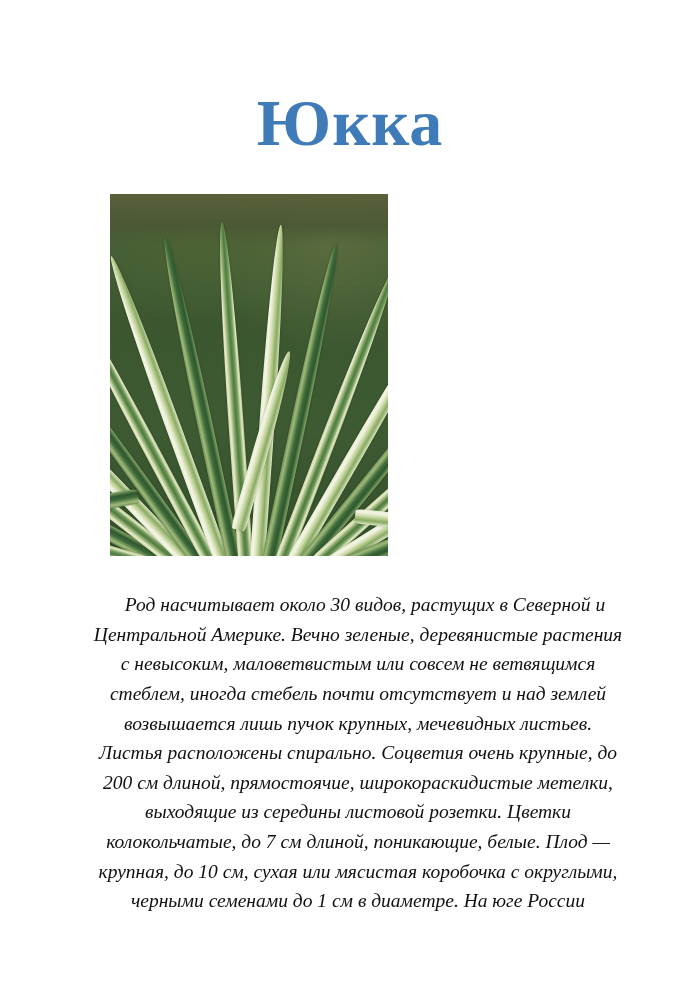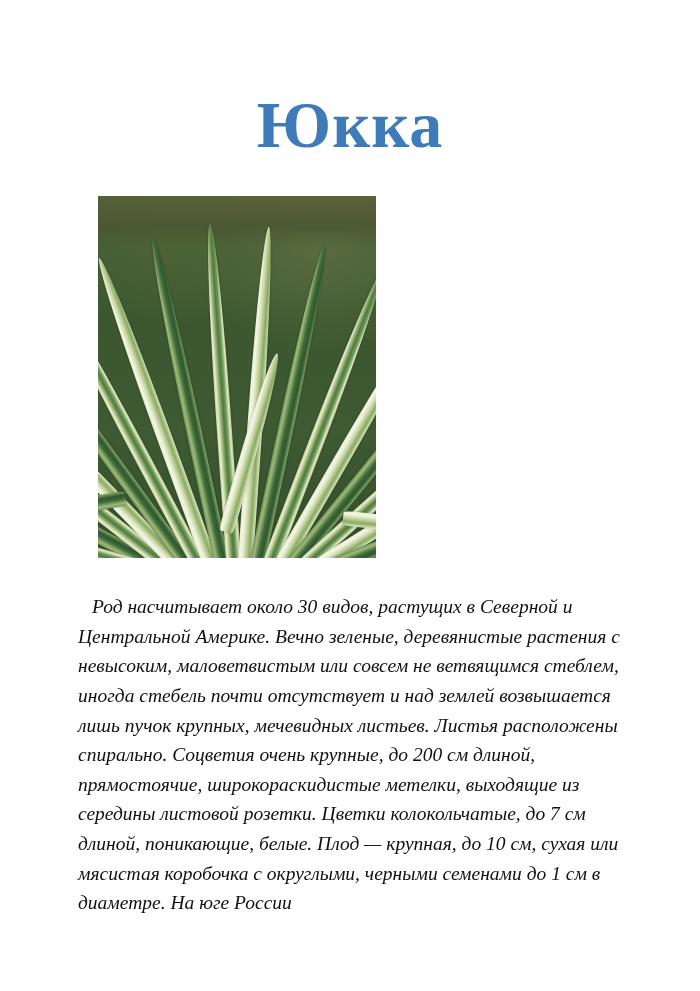--- a/index.html
+++ b/index.html
@@ -10,22 +10,21 @@
     width: 700px;
     height: 991px;
     background: #ffffff;
     font-family: "Liberation Serif", serif;
     overflow: hidden;
     position: relative;
   }
   .page {
     position: absolute;
     inset: 0;
-    padding: 0;
-    margin-top: 14px;
+    padding: 12px;
   }
   .title {
     margin: 0;
     padding-top: 78px;
     text-align: center;
     color: #3f7bb8;
     font-family: "Liberation Serif", serif;
     font-weight: bold;
     font-size: 66px;
     letter-spacing: 1px;
@@ -75,21 +74,21 @@
     background: linear-gradient(90deg,
       #e9eed3 0%, #f2f5e4 20%, #c9d7a2 45%, #88aa63 72%, #dfe7c3 100%);
   }
   .caption-text {
     margin: 34px 62px 0 78px;
     font-family: "Liberation Serif", serif;
     font-style: italic;
     font-size: 19.5px;
     line-height: 1.52;
     color: #111111;
-    text-align: left;
+    text-align: center;
     text-indent: 14px;
   }
 </style>
 </head>
 <body>
 
 <div class="page">
 
   <h1 class="title">Юкка</h1>
 

